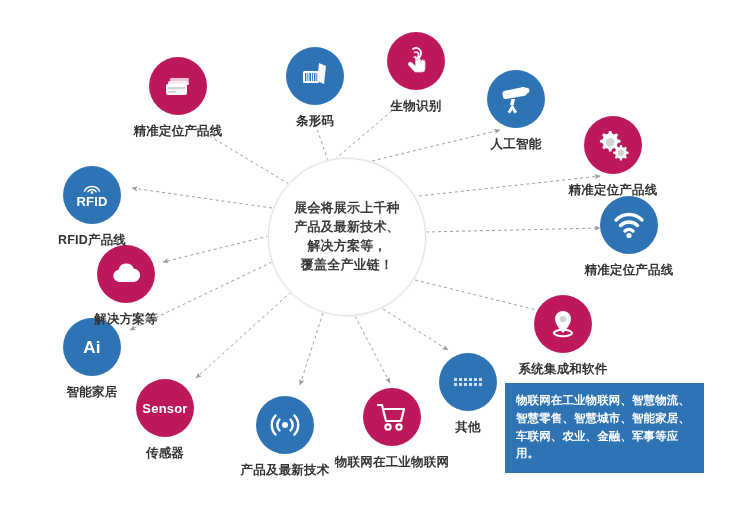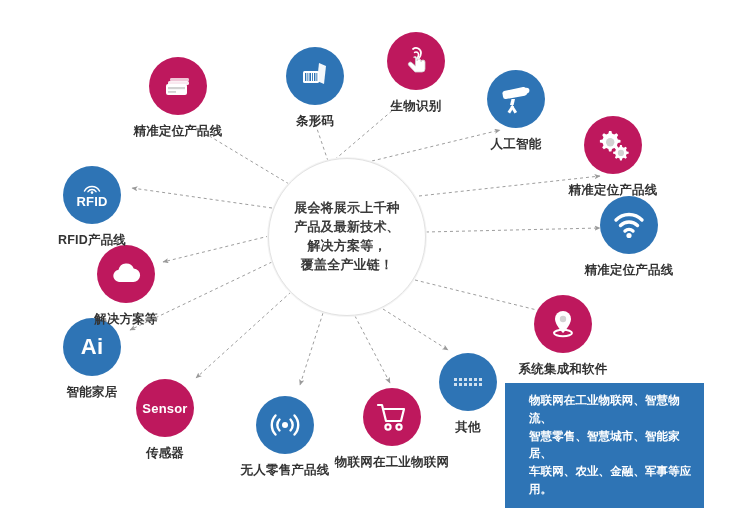--- a/index.html
+++ b/index.html
@@ -67,21 +67,21 @@
     border-radius: 50%;
     display: flex;
     align-items: center;
     justify-content: center;
     position: relative;
   }
   .bubble.blue { background: #2e74b5; }
   .bubble.gray { background: #be185d; }
   .bubble svg { display: block; }
   .bubble .glyph-text {
-    font-size: 22px;
+    font-size: 17px;
     font-weight: bold;
     color: #ffffff;
     letter-spacing: 0.3px;
     line-height: 1;
   }
   .bubble .glyph-text.small {
     font-size: 13px;
     letter-spacing: 0.2px;
   }
   .bubble .rfid-stack {
@@ -100,21 +100,21 @@
     white-space: nowrap;
     text-align: center;
     letter-spacing: 0.2px;
   }
   
   .infobox {
     position: absolute;
     left: 505px;
     top: 383px;
     width: 199px;
-    padding: 9px 10px 10px 24px;
+    padding: 9px 10px 10px 11px;
     background: #2e74b5;
     box-sizing: border-box;
     z-index: 6;
   }
   .infobox-text {
     font-size: 11.5px;
     font-weight: bold;
     line-height: 1.55;
     color: #ffffff;
     white-space: pre-line;
@@ -306,21 +306,21 @@
       <svg width="34" height="34" viewBox="0 0 34 34">
         <circle cx="17" cy="17" r="3" fill="#ffffff"></circle>
         <g fill="none" stroke="#ffffff" stroke-width="2.4" stroke-linecap="round">
           <path d="M11.5 11.5 a8 8 0 0 0 0 11"></path>
           <path d="M22.5 11.5 a8 8 0 0 1 0 11"></path>
           <path d="M7.5 7.5 a14 14 0 0 0 0 19"></path>
           <path d="M26.5 7.5 a14 14 0 0 1 0 19"></path>
         </g>
       </svg>
     </div>
-    <div class="node-label">无人零售产品线</div>
+    <div class="node-label">产品及最新技术</div>
   </div>
 
   <div class="node" style="left: 165px; top: 379px; transform: translateX(-50%);">
     <div class="bubble gray">
       <span class="glyph-text small">Sensor</span>
     </div>
     <div class="node-label">传感器</div>
   </div>
 
   <div class="node" style="left: 92px; top: 318px; transform: translateX(-50%);">

